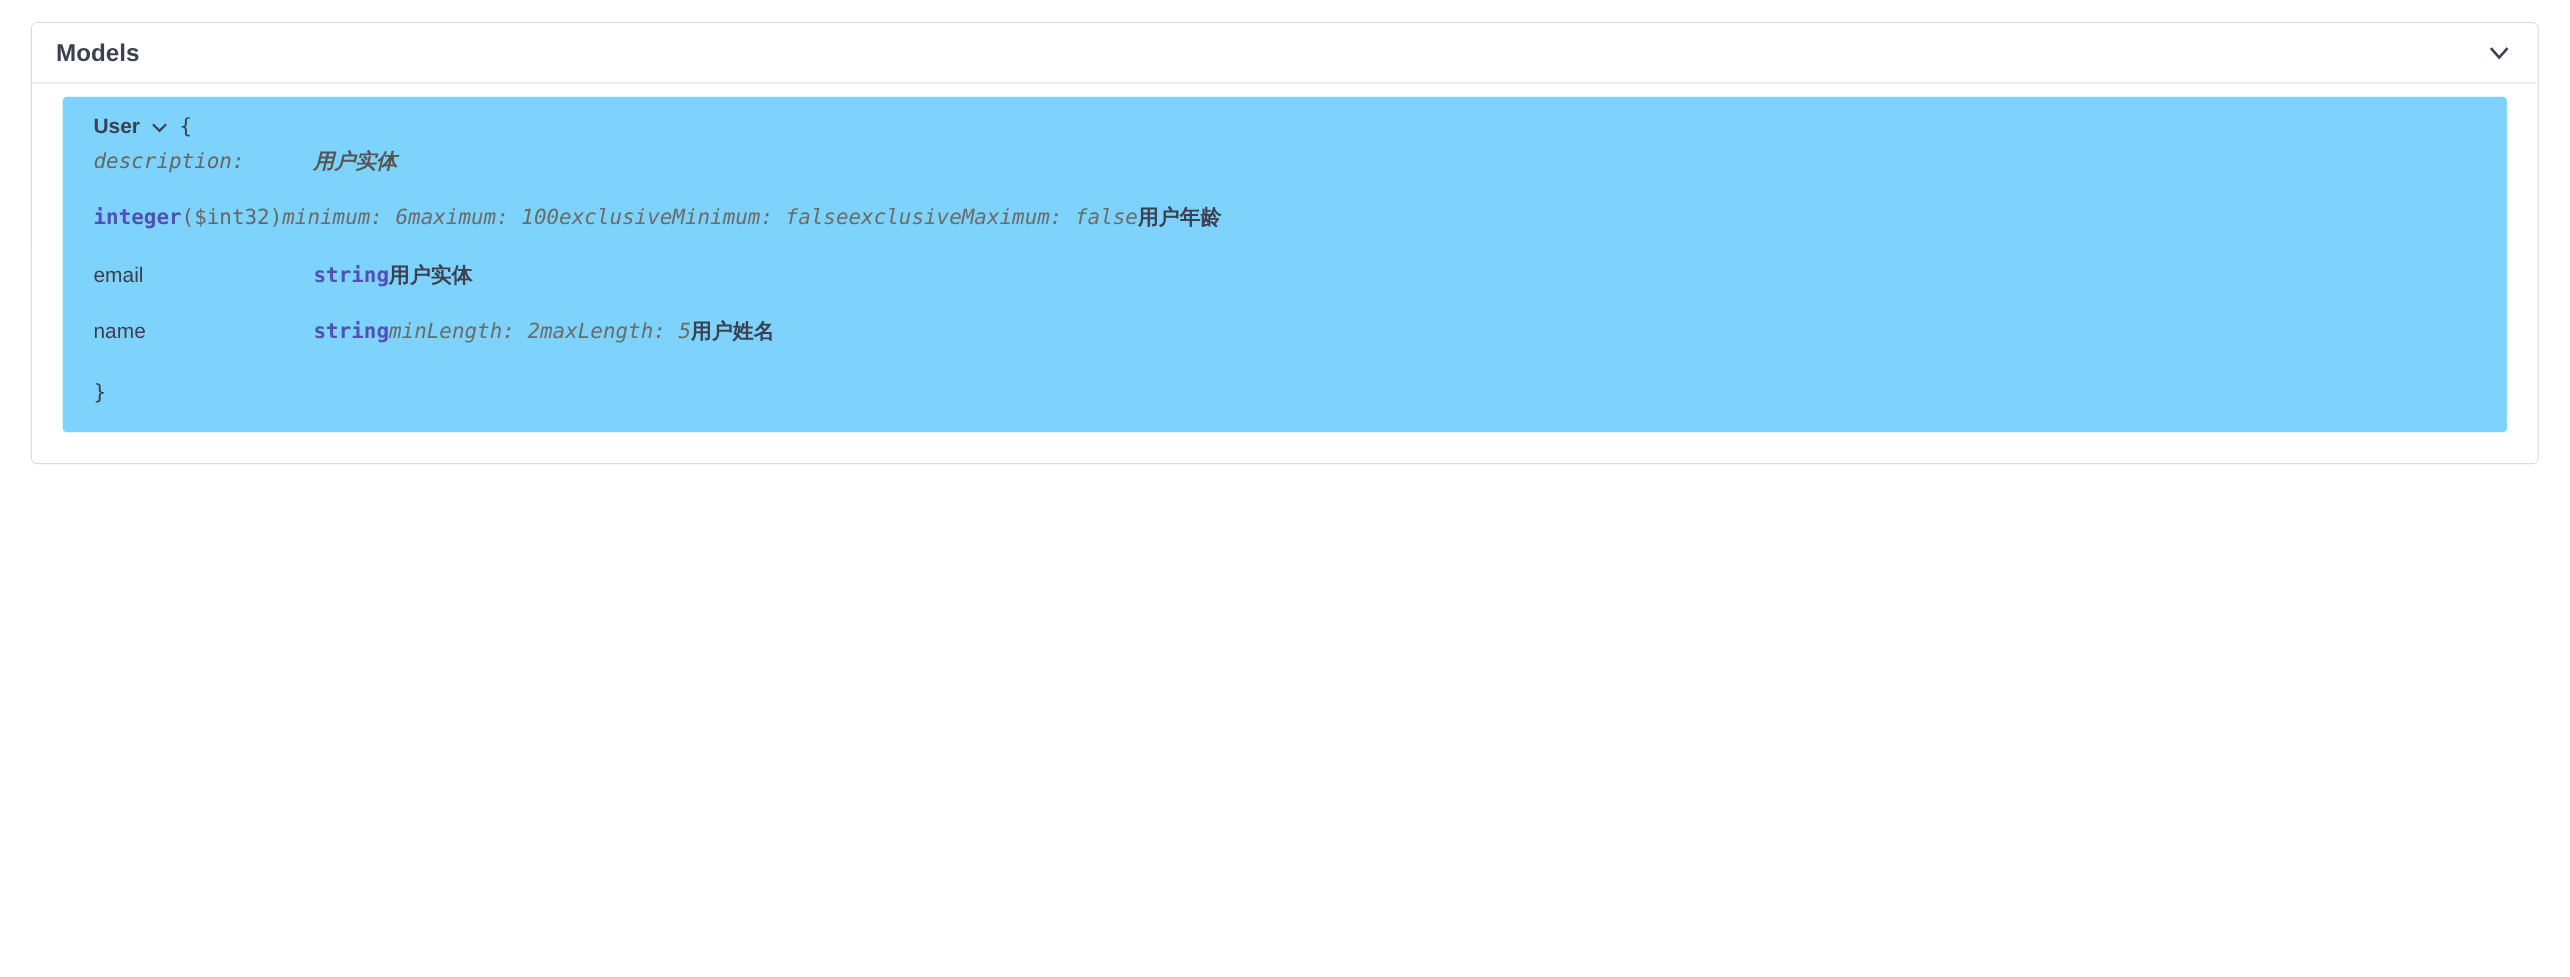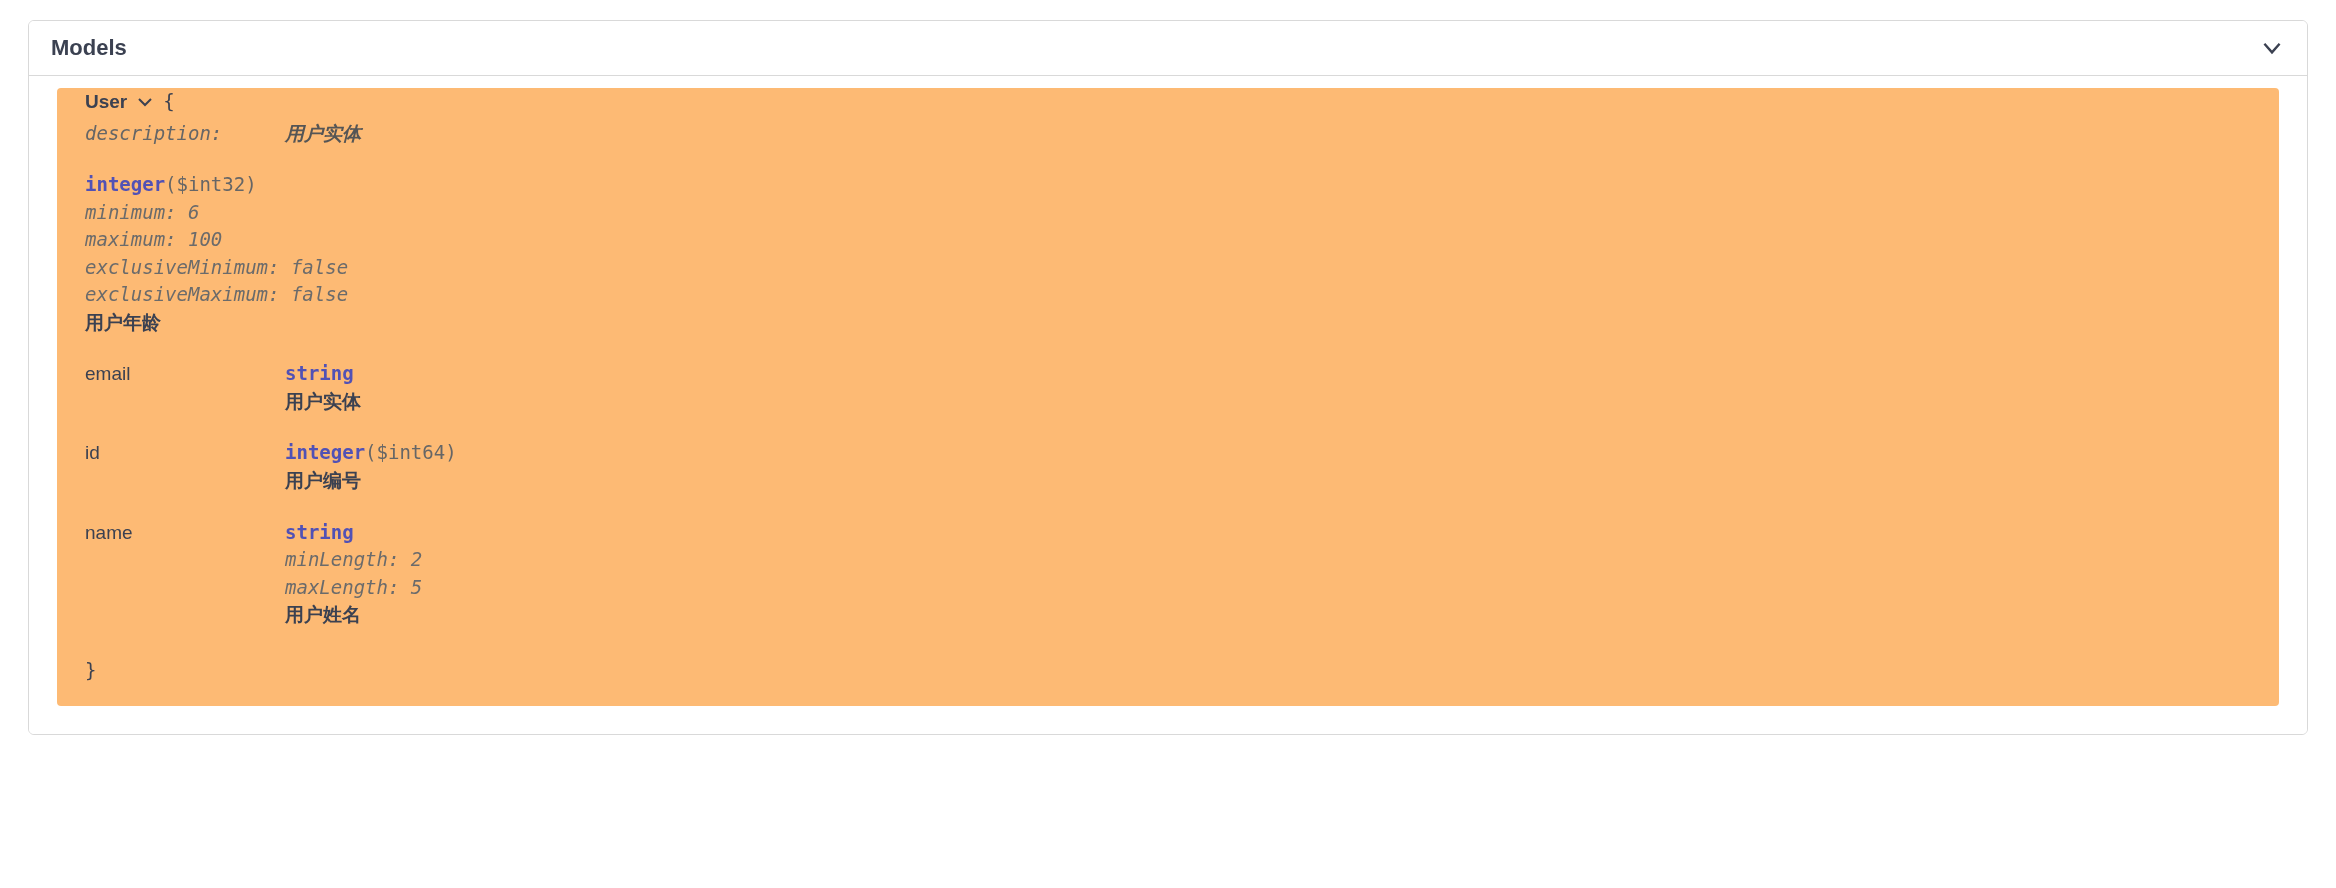--- a/index.html
+++ b/index.html
@@ -32,23 +32,23 @@
   .chevron {
     width: 26px;
     height: 26px;
     flex-shrink: 0;
   }
   .models-body {
     padding: 12px 28px 28px 28px;
     background: #fff;
   }
   .model-box {
-    background: #fdba74;
+    background: #7dd3fc;
     border-radius: 4px;
-    padding: 0 28px 22px 28px;
+    padding: 14px 28px 22px 28px;
     font-family: ui-monospace, SFMono-Regular, Menlo, Consolas, monospace;
     font-size: 19px;
     line-height: 1.45;
     color: #3b4151;
   }
   .model-head {
     display: flex;
     align-items: center;
     gap: 10px;
   }
@@ -89,21 +89,21 @@
   }
   .prop-name {
     width: 200px;
     flex-shrink: 0;
     font-family: -apple-system, BlinkMacSystemFont, "Segoe UI", sans-serif;
     color: #3b4151;
     font-weight: 400;
   }
   .prop-detail {
     display: flex;
-    flex-direction: column;
+    flex-direction: row;
   }
   .type {
     color: #5151b5;
     font-weight: 600;
   }
   .format {
     color: #666;
   }
   .constraint {
     font-style: italic;
@@ -159,29 +159,20 @@
       </div>
 
       <div class="indent-1 prop-row">
         <span class="prop-name">email</span>
         <div class="prop-detail">
           <span class="type">string</span>
           <span class="prop-desc">用户实体</span>
         </div>
       </div>
 
-      <div class="indent-1 prop-row">
-        <span class="prop-name">id</span>
-        <div class="prop-detail">
-          <div>
-            <span class="type">integer</span><span class="format">($int64)</span>
-          </div>
-          <span class="prop-desc">用户编号</span>
-        </div>
-      </div>
 
       <div class="indent-1 prop-row">
         <span class="prop-name">name</span>
         <div class="prop-detail">
           <span class="type">string</span>
           <span class="constraint">minLength: 2</span>
           <span class="constraint">maxLength: 5</span>
           <span class="prop-desc">用户姓名</span>
         </div>
       </div>

